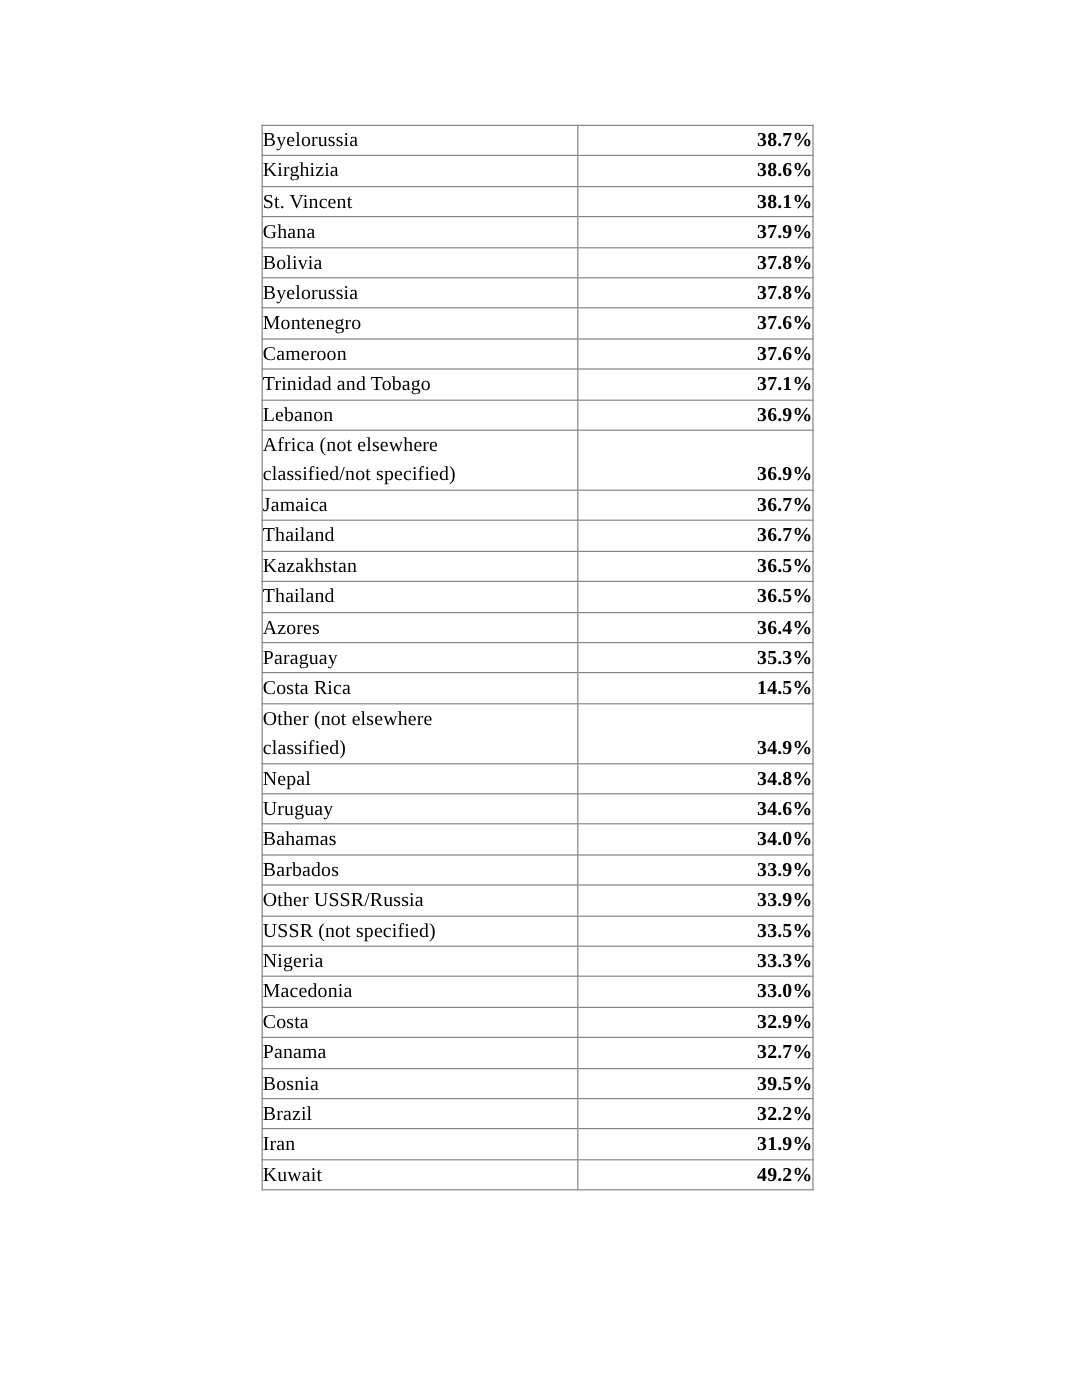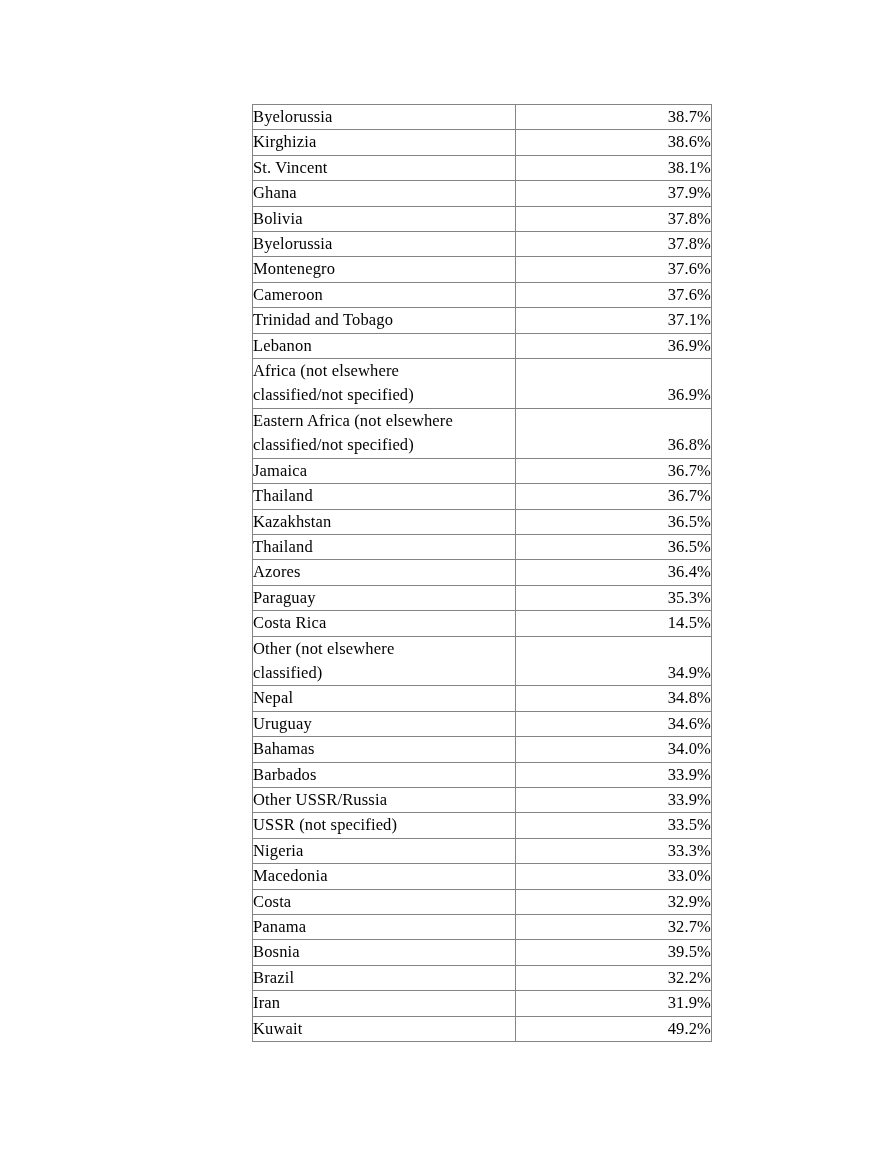--- a/index.html
+++ b/index.html
@@ -23,21 +23,20 @@
     position: absolute;
     left: 218px;
     top: 104px;
     width: 457px;
     border-collapse: collapse;
     table-layout: fixed;
     color: #000000;
     font-size: 16.5px;
     letter-spacing: 0.15px;
     border: 1px solid #5f5f5f;
-    margin-left: 34px;
   }
   table.pct-table tr {
     height: 24.45px;
   }
   table.pct-table td {
     border: 1px solid #848484;
     padding: 0;
     line-height: 24.4px;
     overflow: hidden;
   }
@@ -46,20 +45,21 @@
     padding-left: 6px;
     white-space: pre-line;
     vertical-align: middle;
     text-align: left;
   }
   td.value-cell {
     width: 195px;
     padding-right: 8px;
     text-align: right;
     vertical-align: bottom;
+    font-weight: bold;
   }
 </style>
 </head>
 <body>
 
 <div class="doc-page">
   <table class="pct-table">
     <tbody>
         <tr>
           <td class="name-cell">Byelorussia</td>
@@ -100,25 +100,20 @@
         <tr>
           <td class="name-cell">Lebanon</td>
           <td class="value-cell">36.9%</td>
         </tr>
         <tr>
           <td class="name-cell">Africa (not elsewhere
 classified/not specified)</td>
           <td class="value-cell">36.9%</td>
         </tr>
         <tr>
-          <td class="name-cell">Eastern Africa (not elsewhere
-classified/not specified)</td>
-          <td class="value-cell">36.8%</td>
-        </tr>
-        <tr>
           <td class="name-cell">Jamaica</td>
           <td class="value-cell">36.7%</td>
         </tr>
         <tr>
           <td class="name-cell">Thailand</td>
           <td class="value-cell">36.7%</td>
         </tr>
         <tr>
           <td class="name-cell">Kazakhstan</td>
           <td class="value-cell">36.5%</td>

